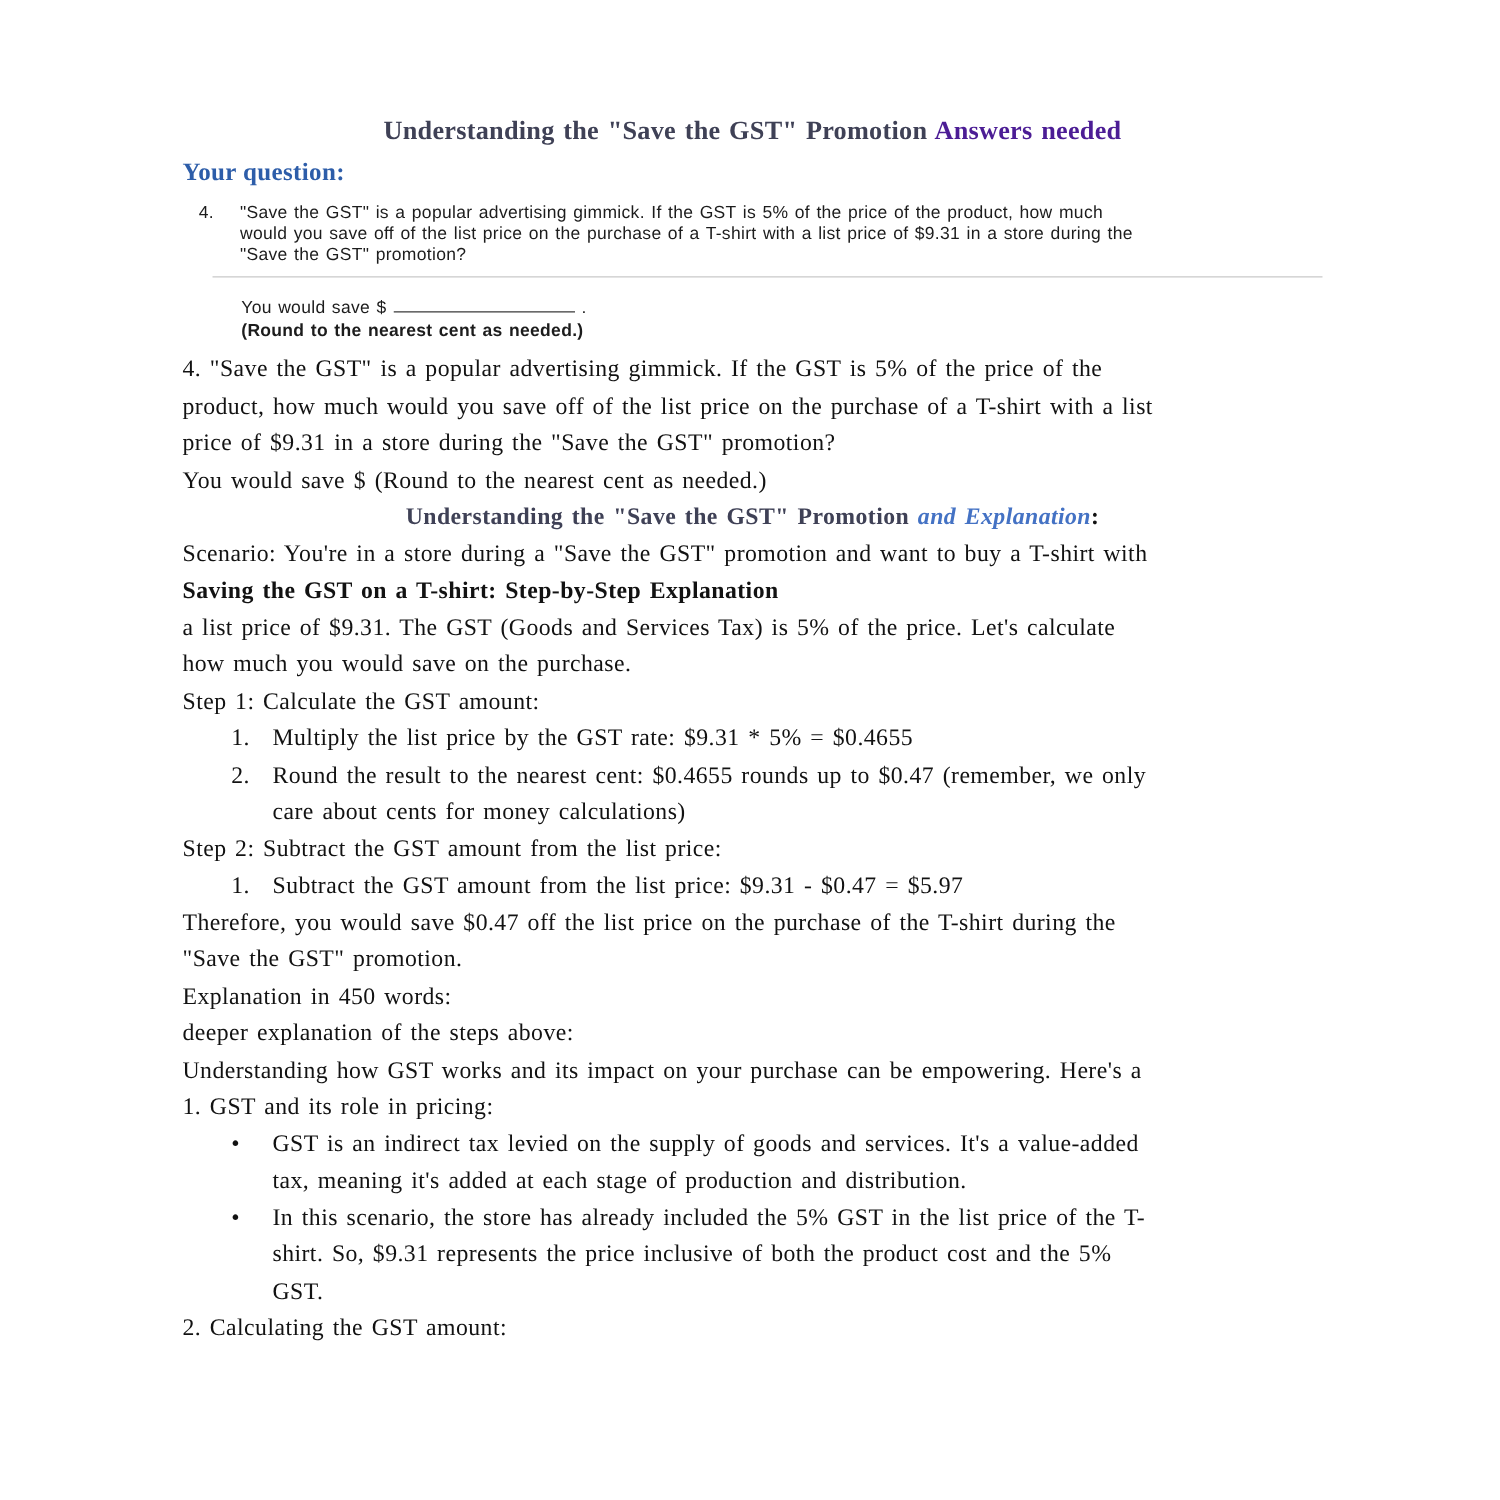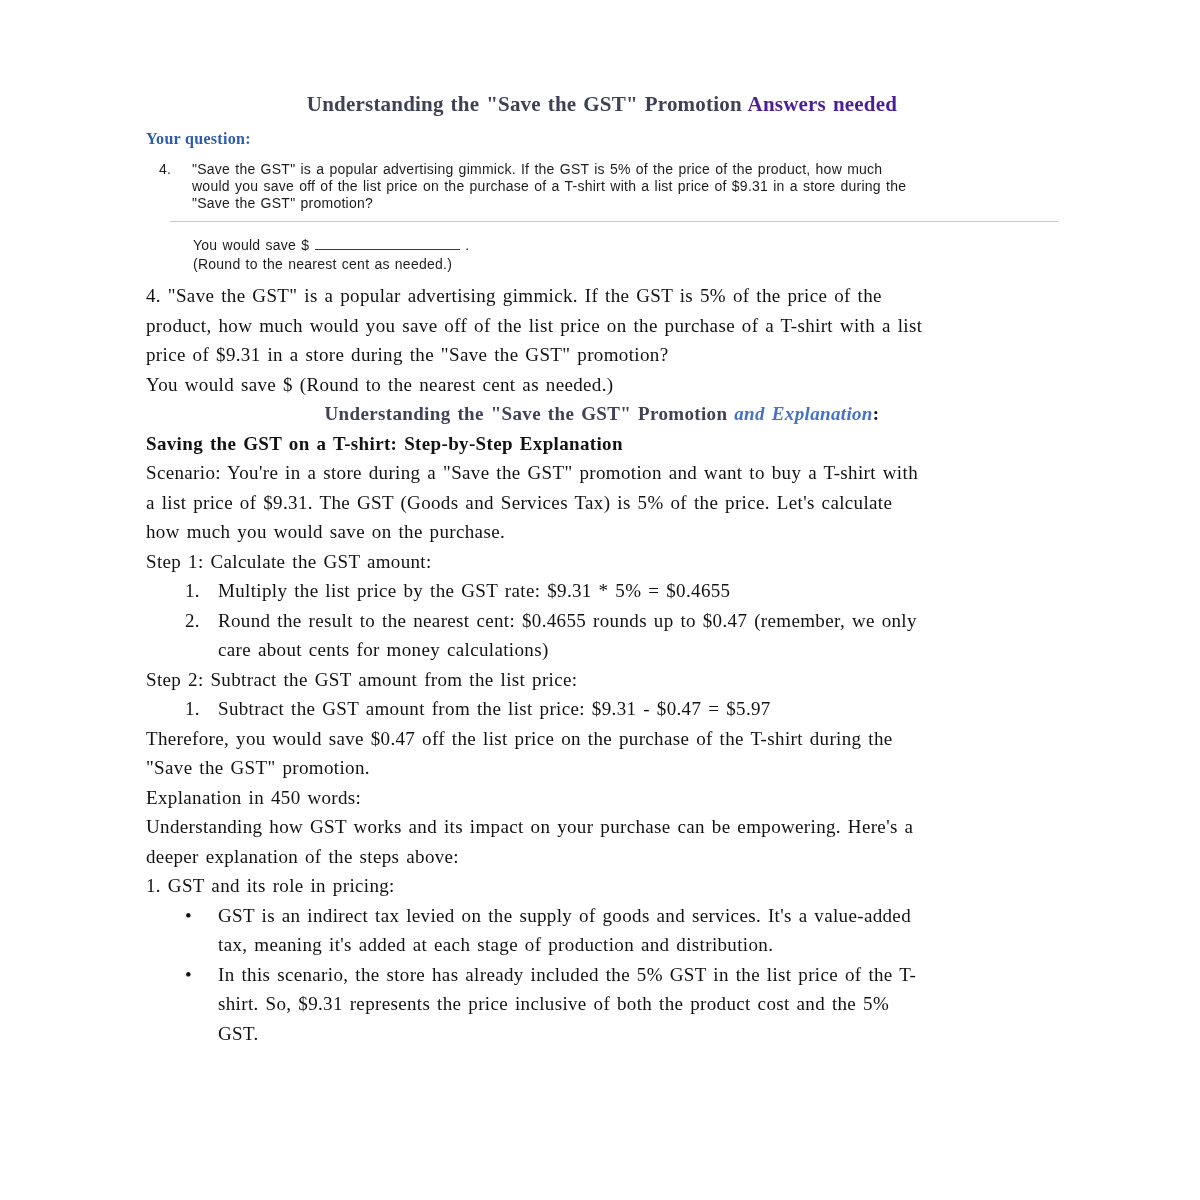--- a/index.html
+++ b/index.html
@@ -28,21 +28,21 @@
     font-size:21px;font-weight:bold;
     line-height:27px;
     letter-spacing:0.2px;word-spacing:1.5px;
   }
   .title-main{color:var(--heading-dark);}
   .title-suffix{color:#4c1d95;}
 
   
   .your-question{
     margin-top:7px;
-    font-size:16px;font-weight:bold;
+    font-size:20px;font-weight:bold;
     line-height:27px;
     color:var(--question-label-blue);
     letter-spacing:0.3px;
   }
 
   
   .screenshot{
     margin-top:9px;
     font-family:"Liberation Sans","DejaVu Sans",sans-serif;
     color:var(--screenshot-text);
@@ -57,21 +57,21 @@
     border:none;border-top:1px solid var(--divider-gray);
     height:0;
   }
   .ss-answer{padding-left:47px;line-height:18px;margin-top:14px;}
   .blank{
     display:inline-block;
     width:145px;height:11px;
     border-bottom:1.6px solid #3a3a3a;
     margin:0 5px 0 6px;
   }
-  .ss-note{padding-left:47px;line-height:18px;margin-top:1px;}
+  .ss-note{padding-left:47px;line-height:18px;margin-top:1px;font-weight:bold;}
 
   
   .body-text{
     margin-top:8px;
     font-size:19px;
     line-height:29.5px;
     color:var(--body-text);
     letter-spacing:0.35px;word-spacing:1.8px;
   }
   .line{position:relative;}
@@ -112,23 +112,23 @@
     <div class="body-text">
       <div class="line">4. "Save the GST" is a popular advertising gimmick. If the GST is 5% of the price of the</div>
       <div class="line">product, how much would you save off of the list price on the purchase of a T-shirt with a list</div>
       <div class="line">price of $9.31 in a store during the "Save the GST" promotion?</div>
       <div class="line">You would save $ (Round to the nearest cent as needed.)</div>
 
       <div class="line center">
         <span class="h2-main">Understanding the "Save the GST" Promotion </span><span class="h2-accent">and Explanation</span><span class="h2-tail">:</span>
       </div>
 
+      <div class="line">Scenario: You're in a store during a "Save the GST" promotion and want to buy a T-shirt with</div>
+
       <div class="line bold">Saving the GST on a T-shirt: Step-by-Step Explanation</div>
-
-      <div class="line">Scenario: You're in a store during a "Save the GST" promotion and want to buy a T-shirt with</div>
       <div class="line">a list price of $9.31. The GST (Goods and Services Tax) is 5% of the price. Let's calculate</div>
       <div class="line">how much you would save on the purchase.</div>
 
       <div class="line">Step 1: Calculate the GST amount:</div>
       <div class="line li">
         <span class="marker">1.</span>
         <span>Multiply the list price by the GST rate: $9.31 * 5% = $0.4655</span>
       </div>
       <div class="line li">
         <span class="marker">2.</span>
@@ -141,38 +141,39 @@
       <div class="line">Step 2: Subtract the GST amount from the list price:</div>
       <div class="line li">
         <span class="marker">1.</span>
         <span>Subtract the GST amount from the list price: $9.31 - $0.47 = $5.97</span>
       </div>
 
       <div class="line">Therefore, you would save $0.47 off the list price on the purchase of the T-shirt during the</div>
       <div class="line">"Save the GST" promotion.</div>
 
       <div class="line">Explanation in 450 words:</div>
+      <div class="line">deeper explanation of the steps above:</div>
       <div class="line">Understanding how GST works and its impact on your purchase can be empowering. Here's a</div>
-      <div class="line">deeper explanation of the steps above:</div>
 
       <div class="line">1. GST and its role in pricing:</div>
       <div class="line li">
         <span class="marker">•</span>
         <span>GST is an indirect tax levied on the supply of goods and services. It's a value-added</span>
       </div>
       <div class="line li">
         <span>tax, meaning it's added at each stage of production and distribution.</span>
       </div>
       <div class="line li">
         <span class="marker">•</span>
         <span>In this scenario, the store has already included the 5% GST in the list price of the T-</span>
       </div>
       <div class="line li">
         <span>shirt. So, $9.31 represents the price inclusive of both the product cost and the 5%</span>
       </div>
       <div class="line li">
         <span>GST.</span>
       </div>
 
+      <div class="line">2. Calculating the GST amount:</div>
     </div>
 
   </div>
 </div>
 
 </body></html>

